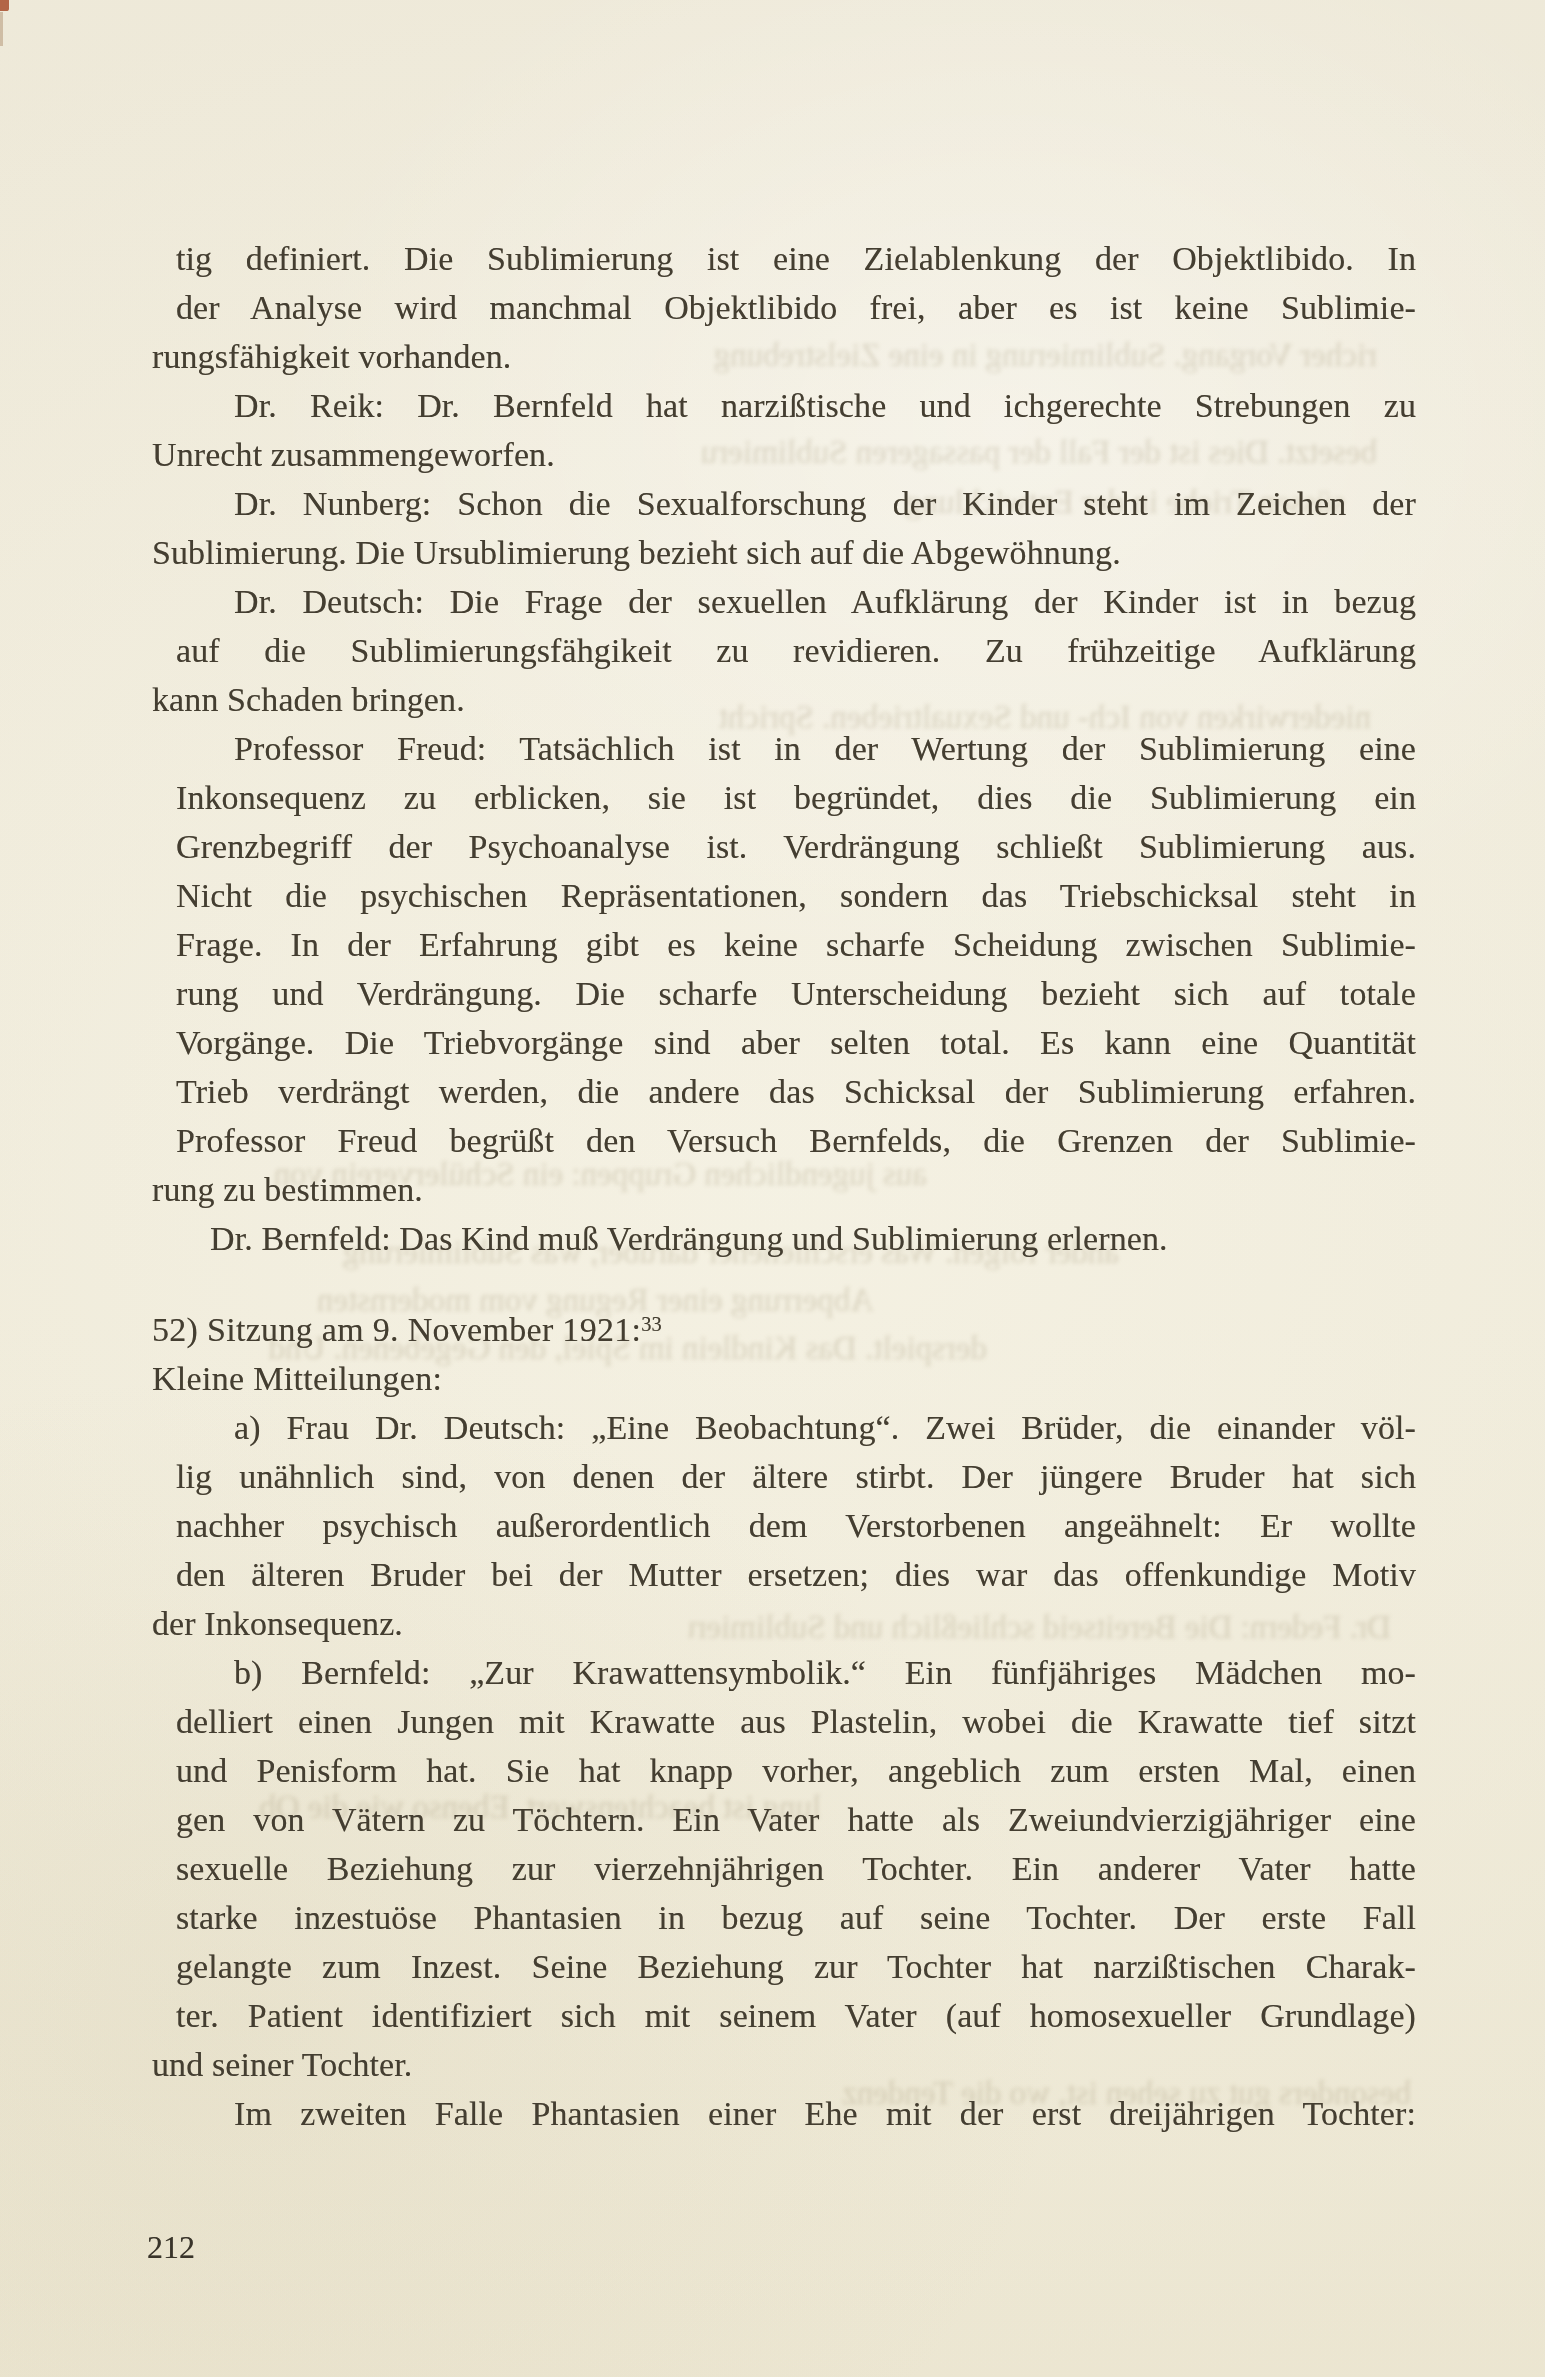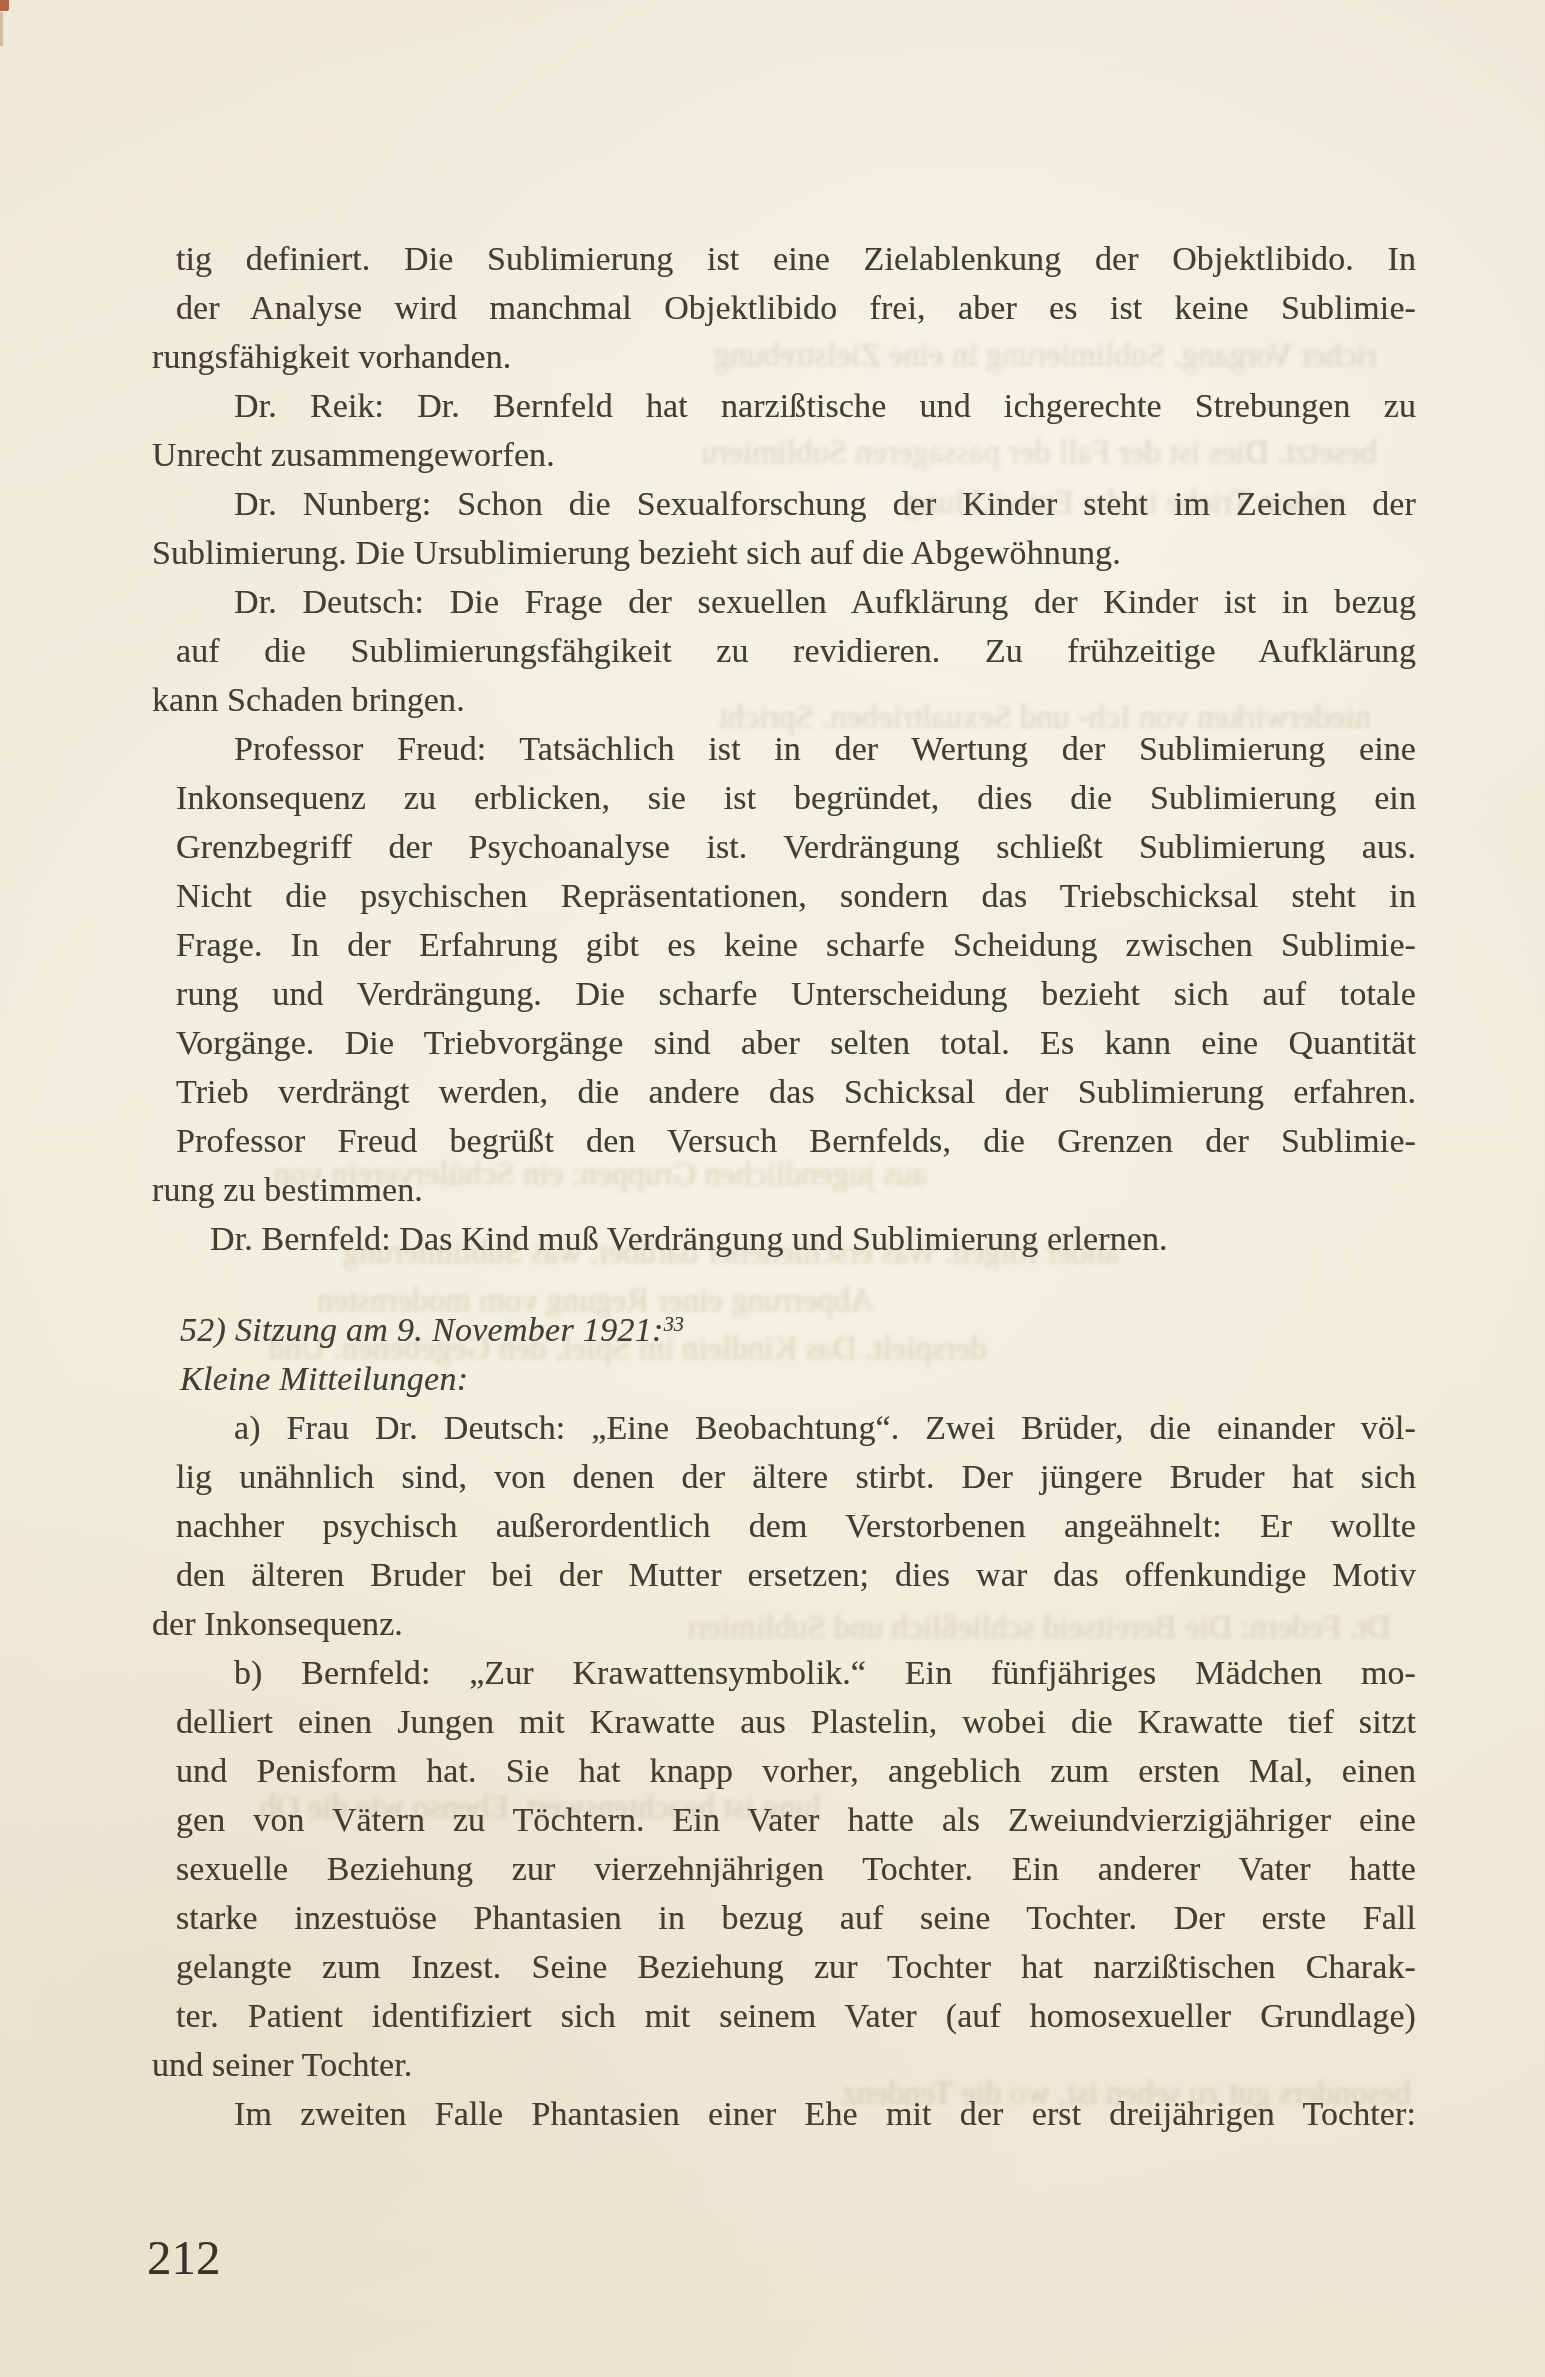--- a/index.html
+++ b/index.html
@@ -72,34 +72,34 @@
     font-size: 34px;
     line-height: 49px;
     color: #443e31;
     text-shadow: 0 0 0.4px rgba(64,56,42,0.45);
     letter-spacing: 0.1px;
   }
   .line { height: 49px; }
   .line.spacer { height: 42px; }
   .line.j { text-align: justify; text-align-last: justify; margin-left: 24px; }
   .line.ind { text-indent: 58px; }
-  .line.it { font-style: italic; letter-spacing: 0.3px; margin-left: 28px; }
+  .line.it { letter-spacing: 0.3px; }
   .line sup {
     font-size: 0.60em;
     vertical-align: baseline;
     position: relative;
     top: -0.48em;
     letter-spacing: 0;
   }
 
   .page-number {
     position: absolute;
     left: 147px;
     top: 2229px;
-    font-size: 49px;
+    font-size: 32px;
     color: #39342a;
     text-shadow: 0 0 0.4px rgba(50,44,34,0.5);
   }
 </style>
 </head>
 <body>
 
 <div class="page">
   <div class="corner-mark"></div>
   <div class="corner-line"></div>

